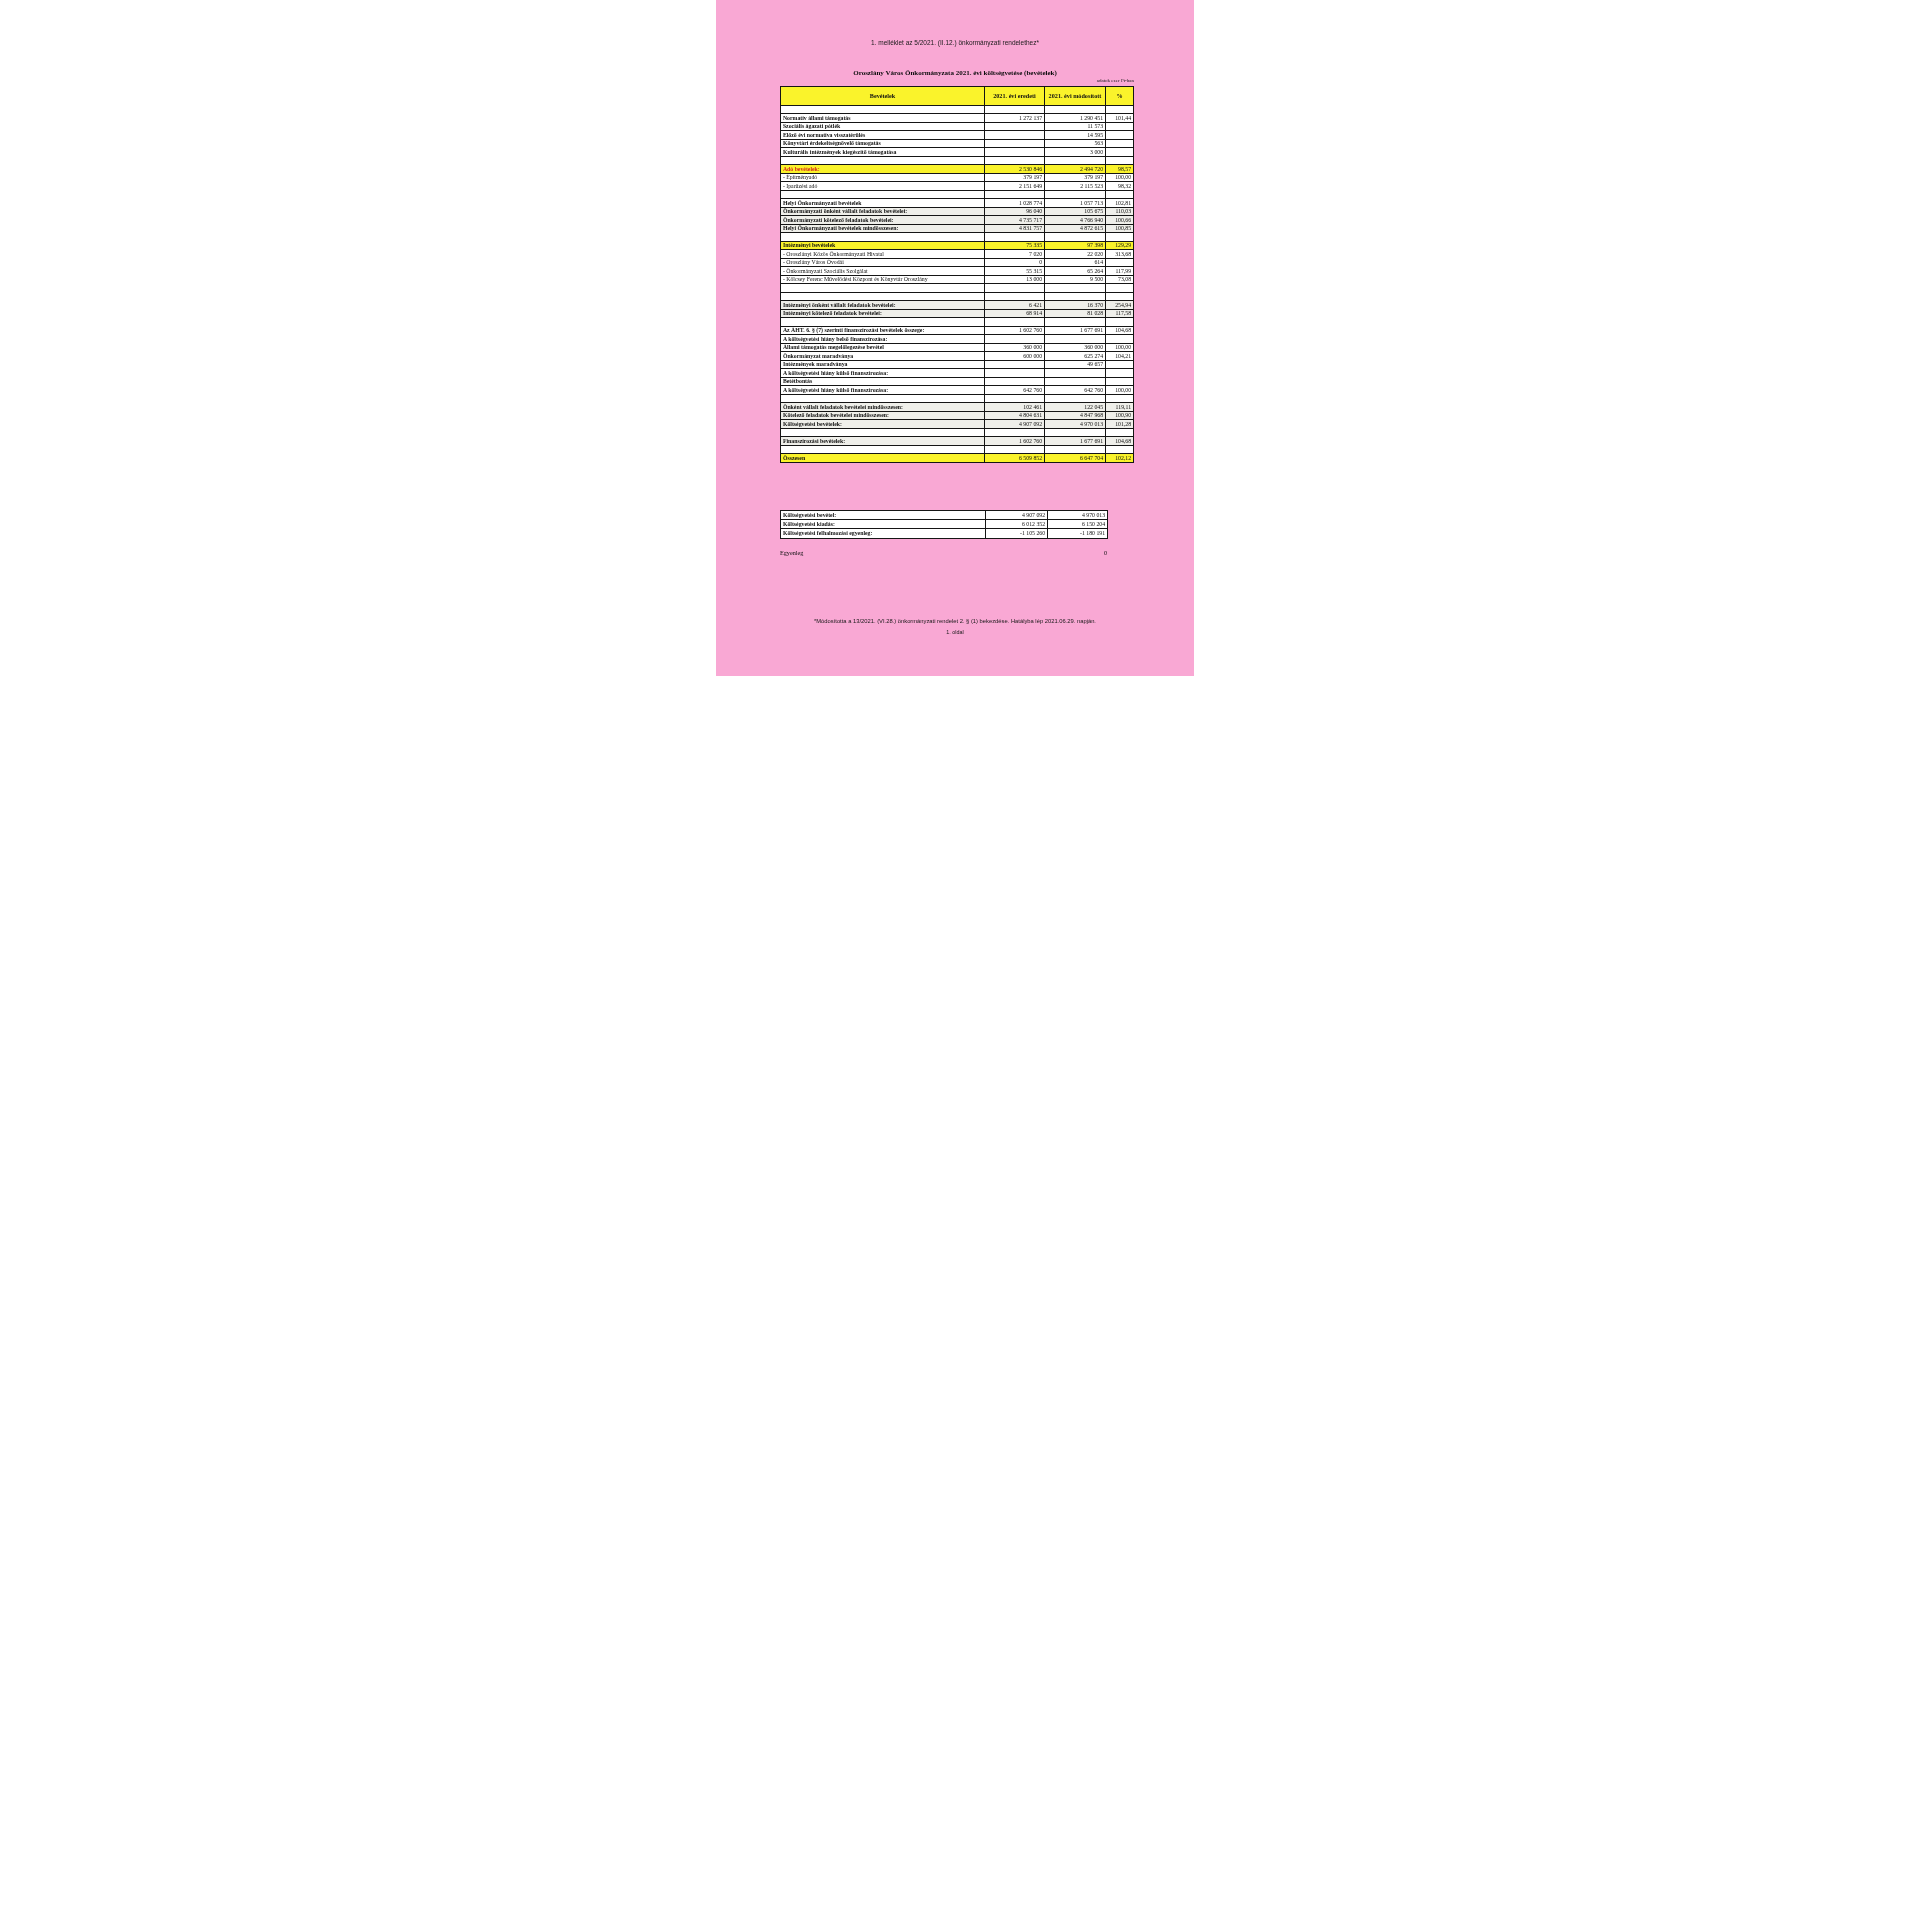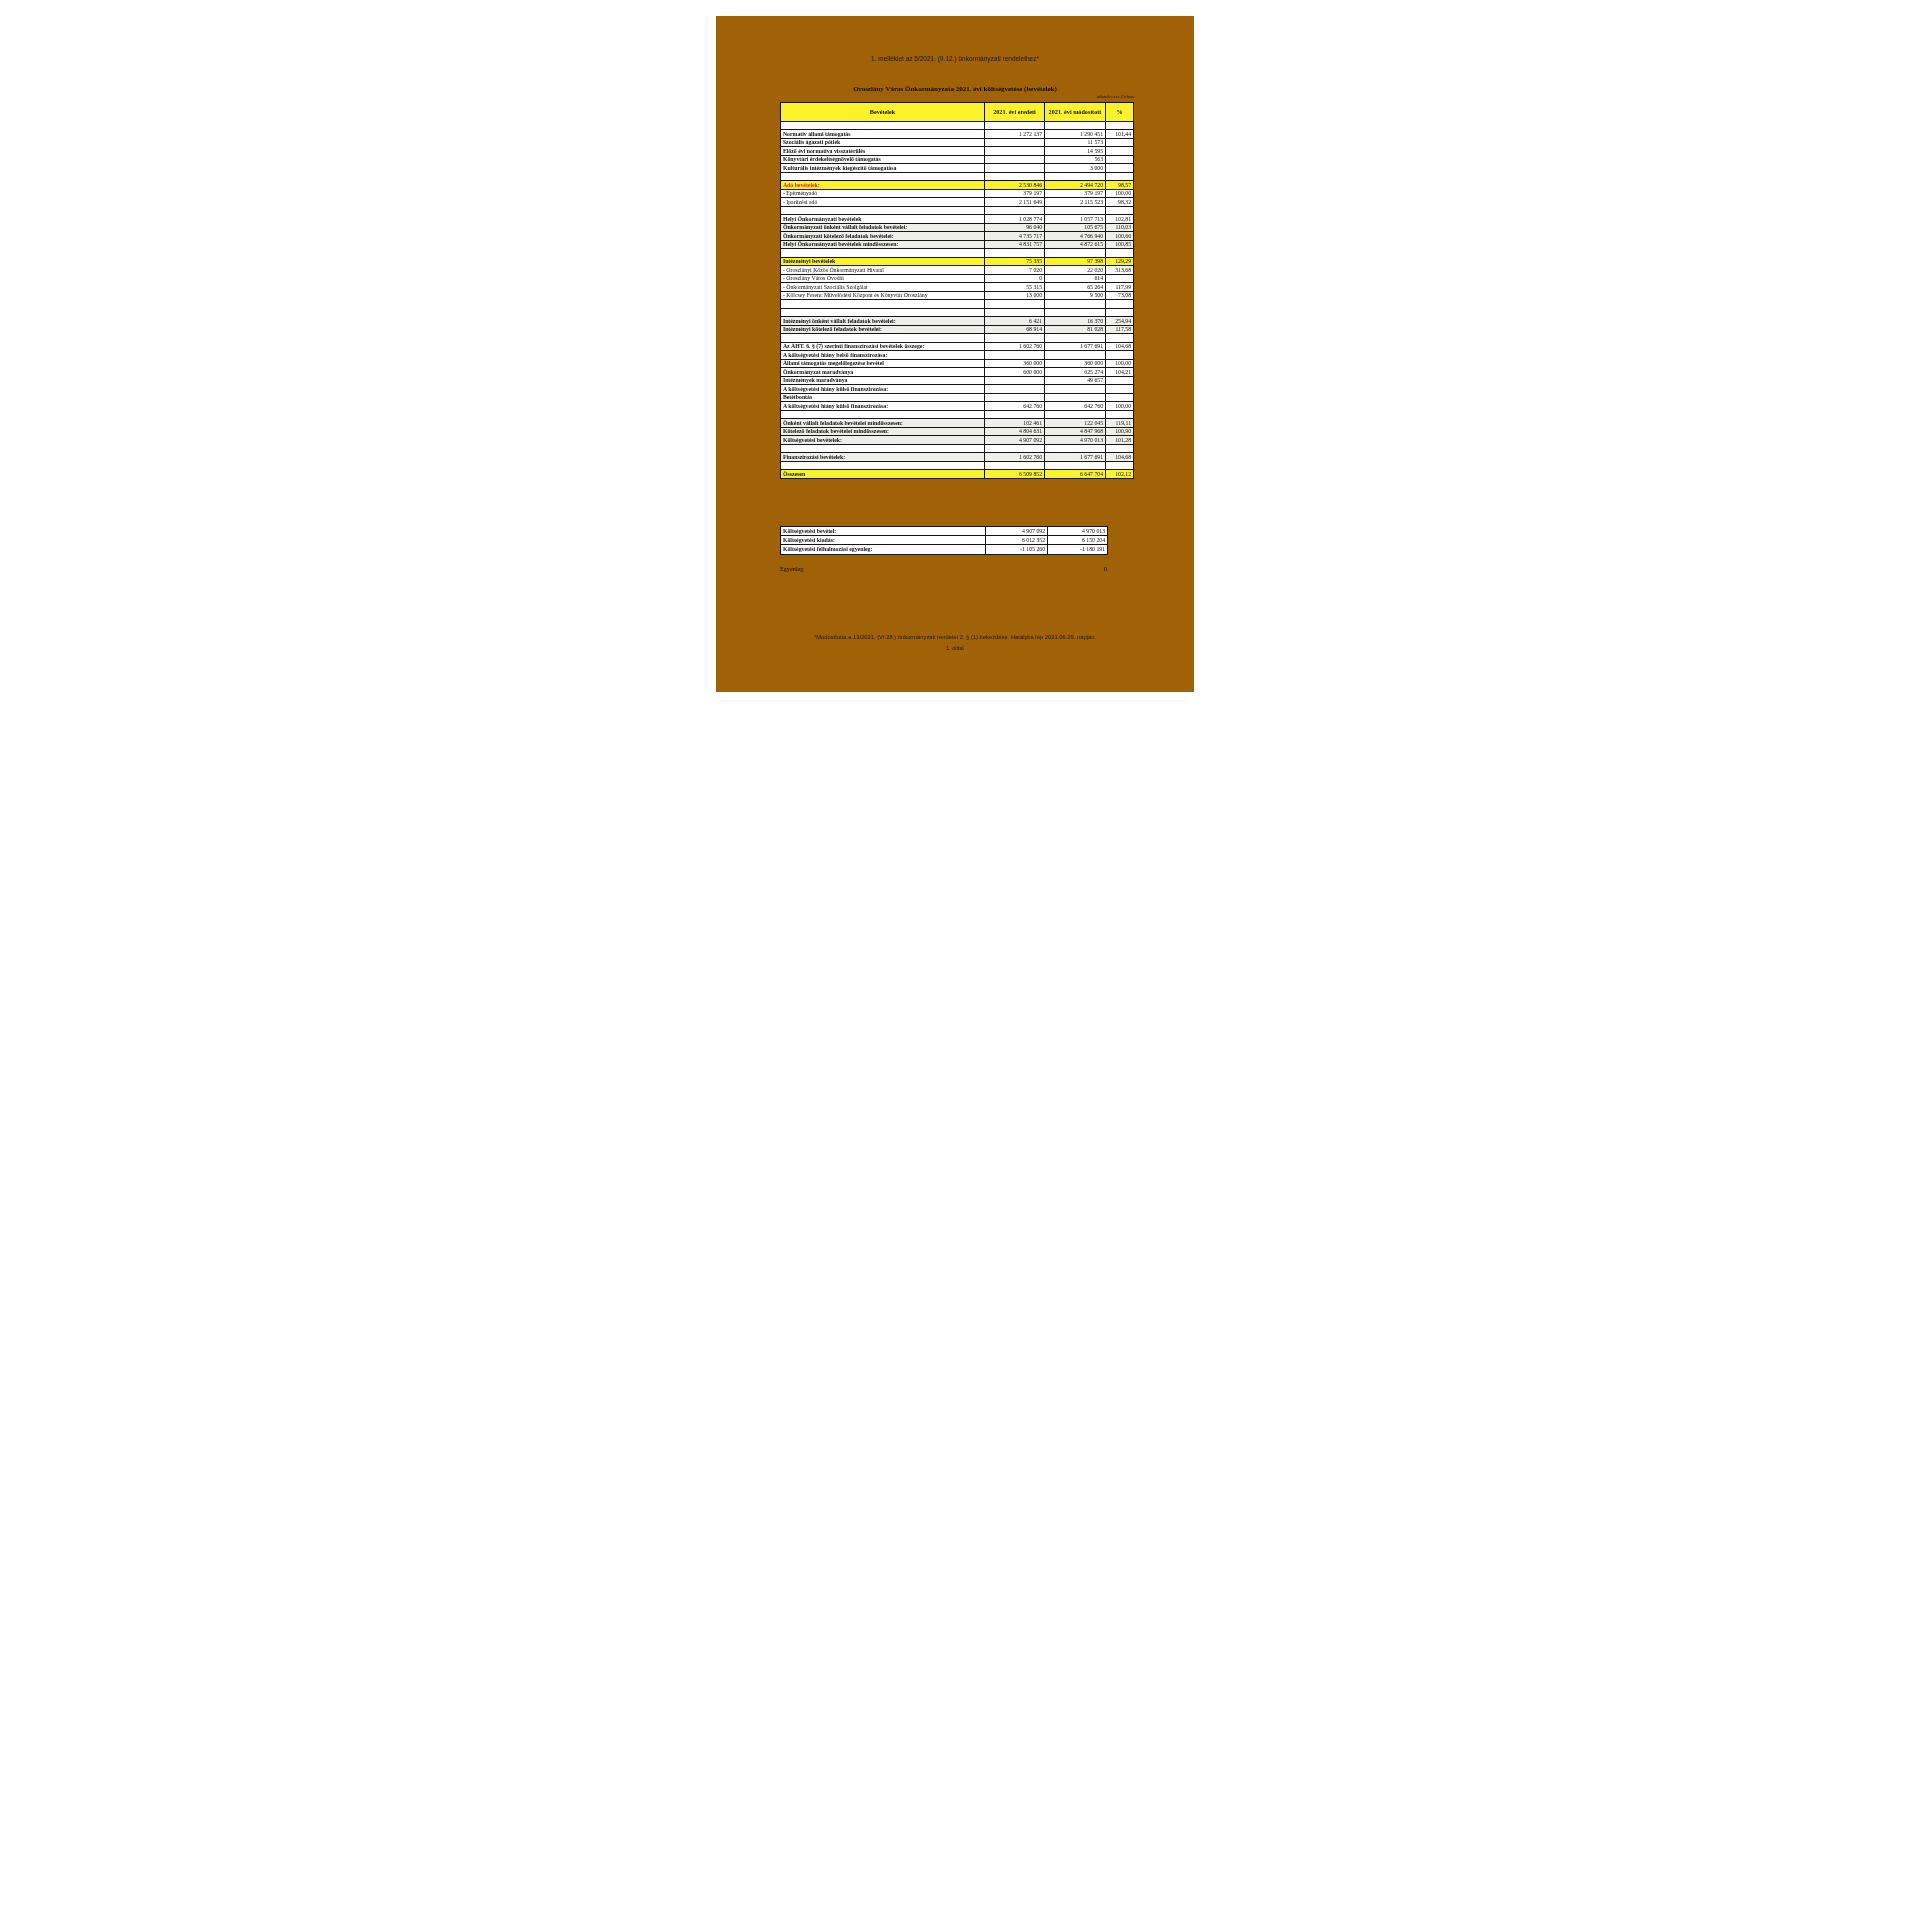--- a/index.html
+++ b/index.html
@@ -1,20 +1,20 @@
 <!DOCTYPE html>
 <html style="--hl: #FAF32B; --red: #D6281E; --ink: #151515; --shade: #EFEFEA;font-size:6.2px"><head>
 <meta charset="utf-8">
 <style>
   :root { --hl:#FAF32B; --red:#D6281E; --ink:#151515; --shade:#EFEFEA; }
   * { margin:0; padding:0; box-sizing:border-box; }
   html,body { background:#ffffff; }
   .page {
-    position:relative; width:478px; height:676px; margin:16px auto;
-    background:#a16207; overflow:hidden;
+    position:relative; width:478px; height:676px; margin:0 auto;
+    background:#f9a8d4; overflow:hidden;
     font-family:"Liberation Serif","DejaVu Serif",serif; color:#111;
   }
   .attachment-title {
     position:absolute; top:39px; left:0; width:100%;
     text-align:center; font-family:"Liberation Sans","DejaVu Sans",sans-serif;
     font-size:6.5px; color:#1a1a1a;
   }
   .doc-title {
     position:absolute; top:69px; left:0; width:100%;
     text-align:center; font-weight:bold; font-size:7px; color:#0d0d0d;

